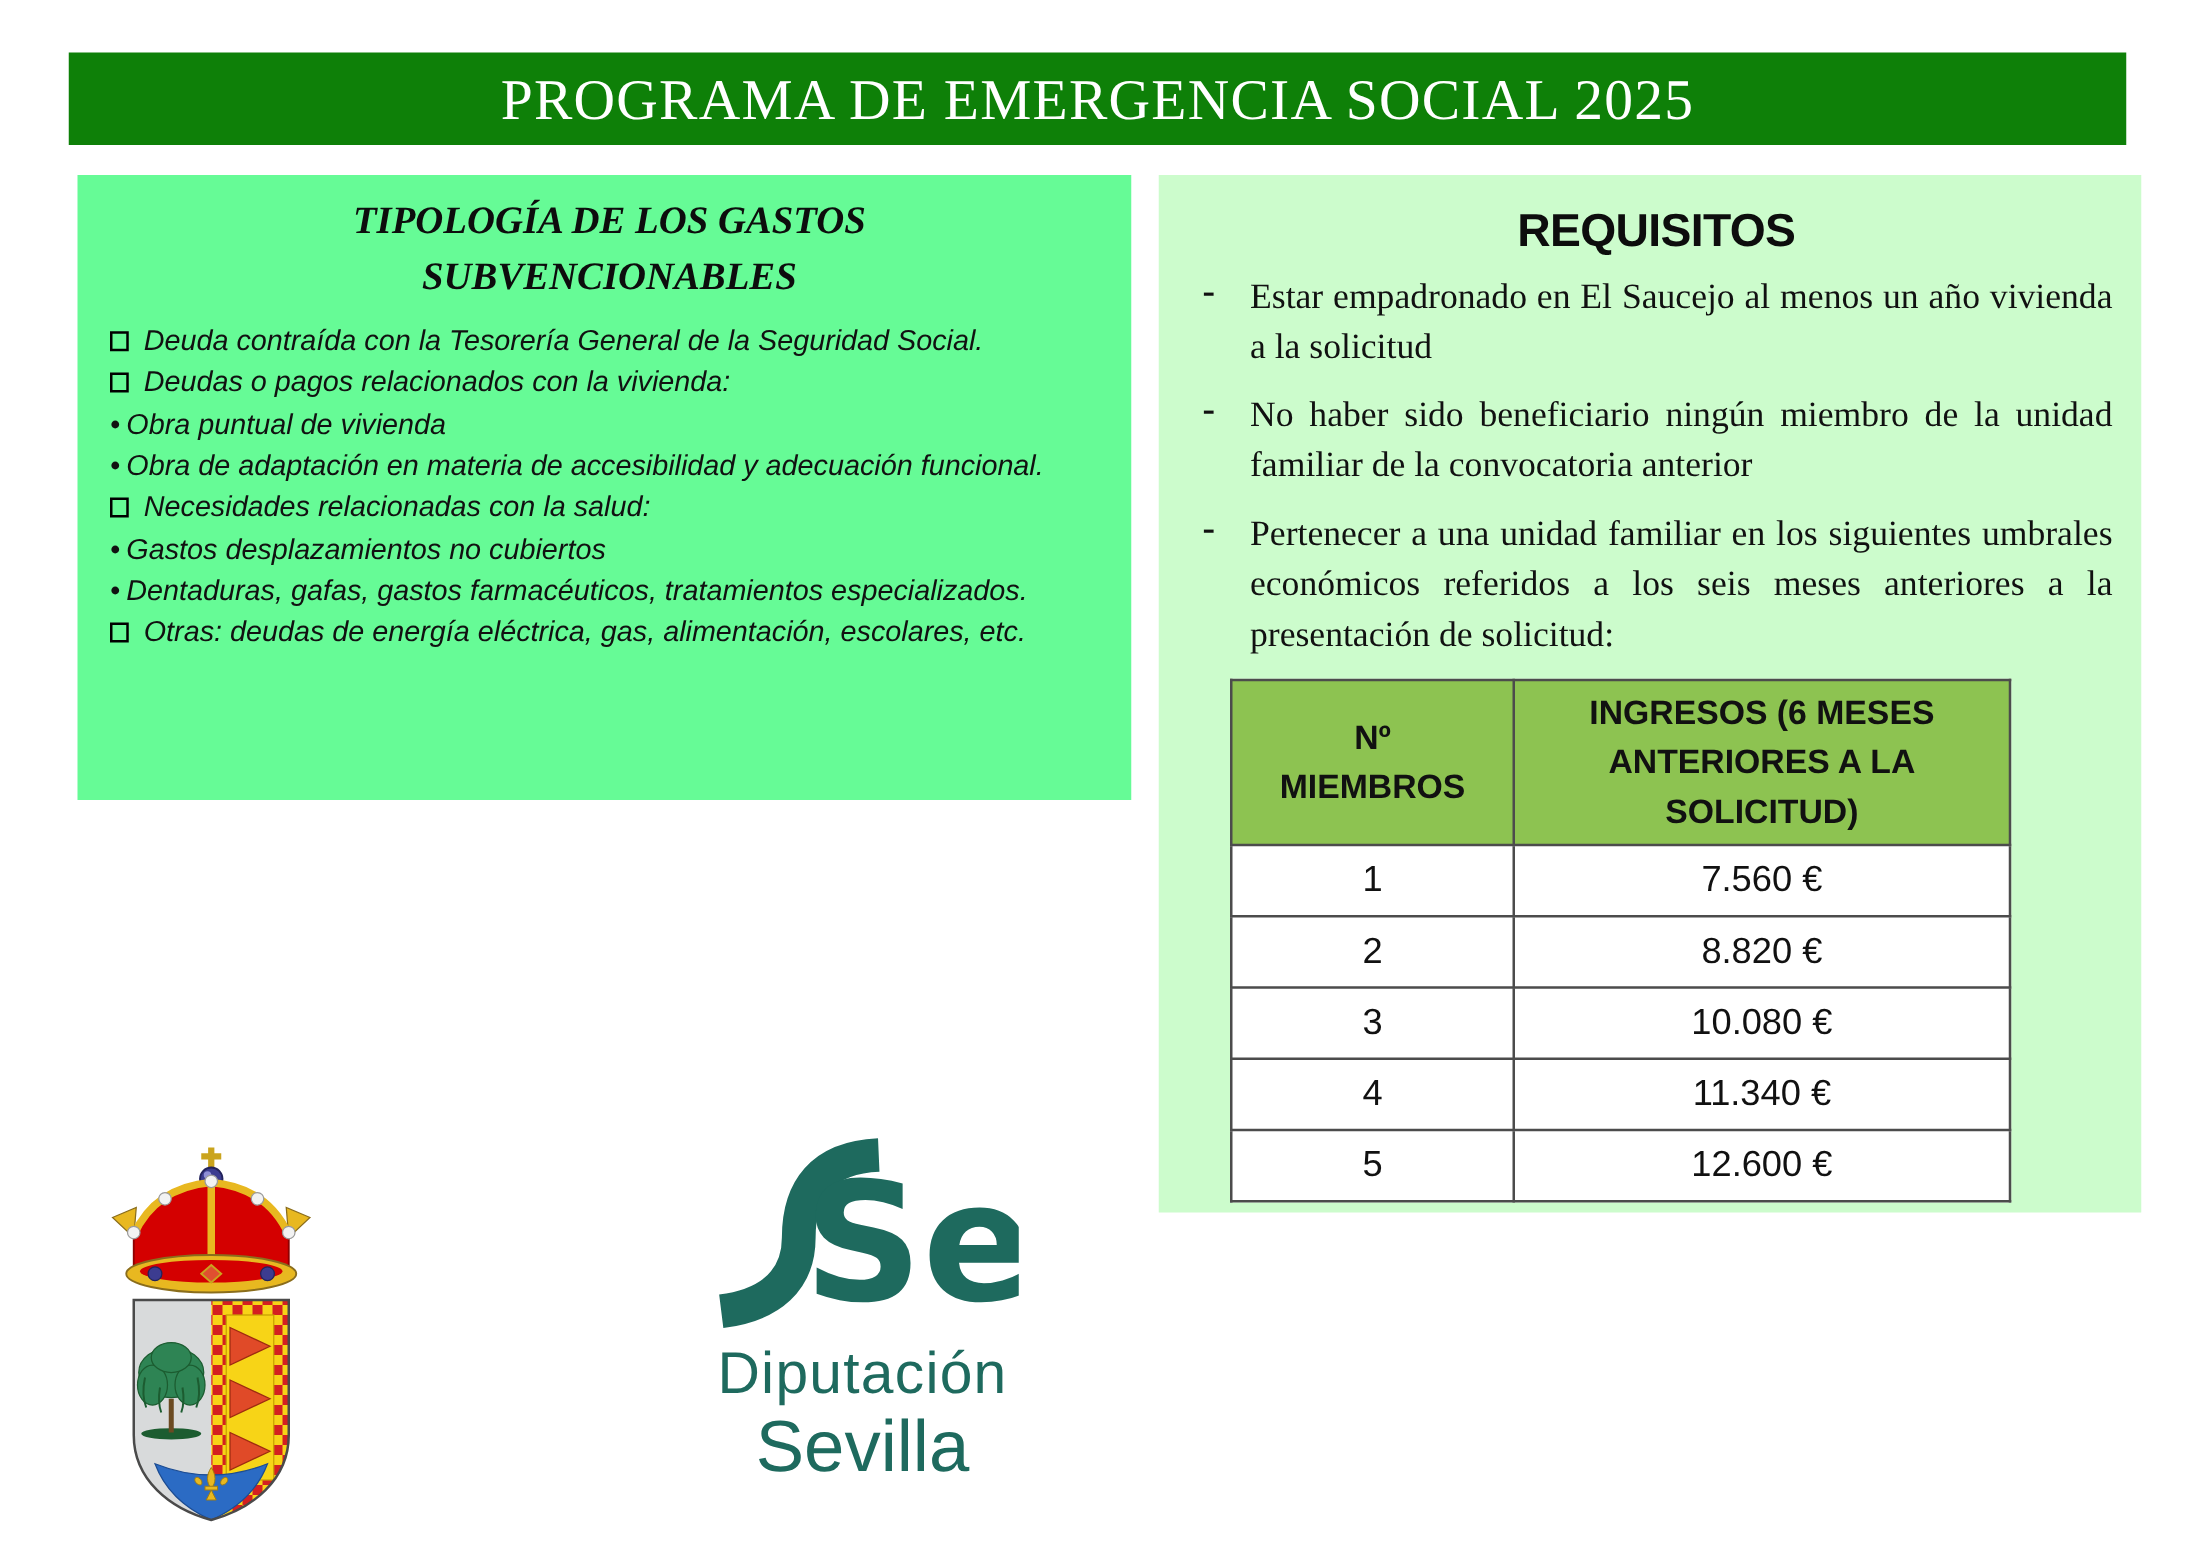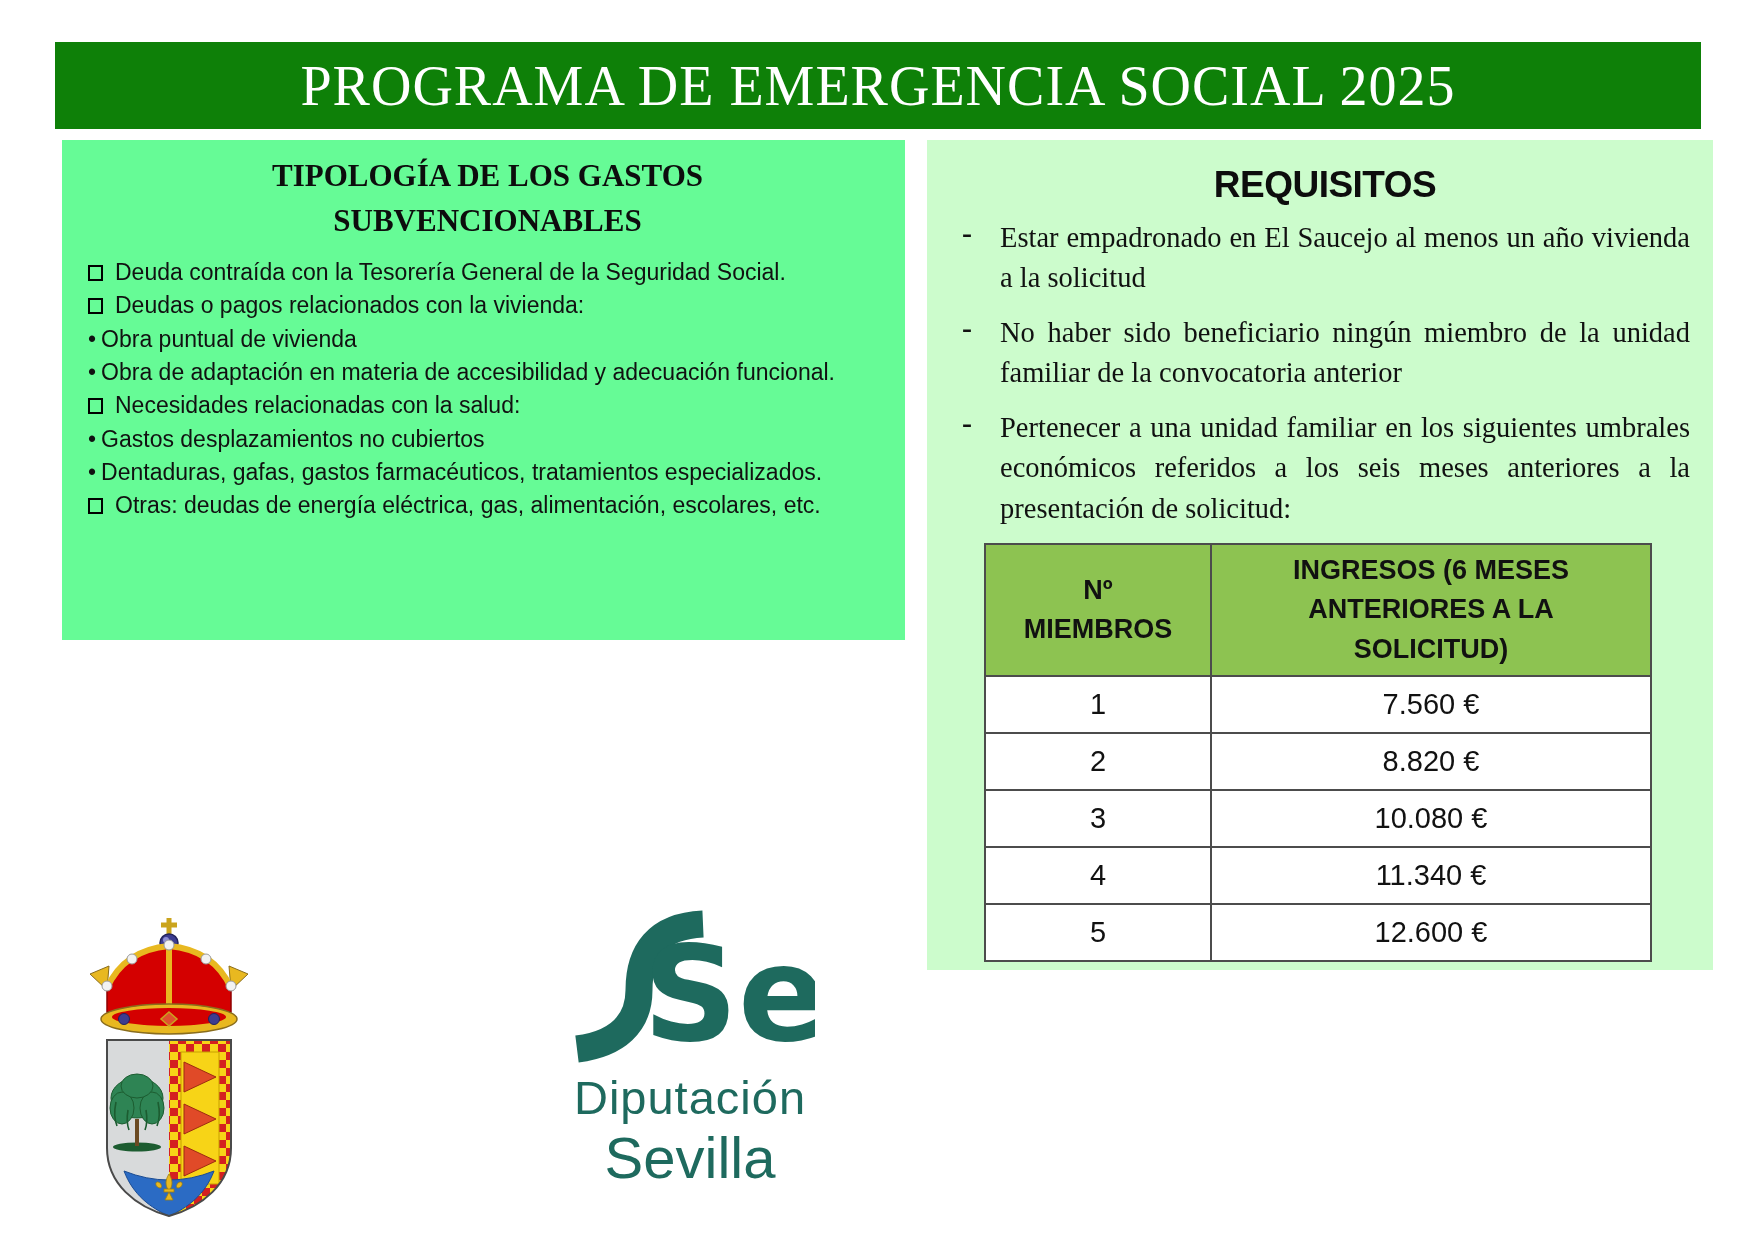--- a/index.html
+++ b/index.html
@@ -4,31 +4,31 @@
 <style>
   * { margin:0; padding:0; box-sizing:border-box; }
   html,body { background:#ffffff; }
   .page {
     position:relative; width:1755px; height:1241px; background:#ffffff;
     font-family:"Liberation Sans", sans-serif; overflow:hidden; color:#111;
   }
 
   
   .banner {
-    position:absolute; left:55px; top:42px; width:1646px; height:87px;
+    position:absolute; left:55px; top:42px; width:1646px; height:74px;
     background:#0e8008; color:#ffffff;
-    font-family:"Liberation Serif", serif; font-size:56px; letter-spacing:1px;
+    font-family:"Liberation Serif", serif; font-size:46px; letter-spacing:1px;
     display:flex; align-items:center; justify-content:center;
     white-space:nowrap;
   }
 
   
   .left-panel {
     position:absolute; left:62px; top:140px; width:843px; height:500px;
-    background:#66fb96; padding:14px 18px 0 26px;
+    background:#66fb96; padding:14px 18px 0 26px;font-style:italic;
   }
   .lp-title {
     text-align:center; font-family:"Liberation Serif", serif;
     font-weight:bold; font-size:31px; line-height:1.45; color:#0d0d0d;
   }
   .exp-list { list-style:none; margin-top:12px; font-size:23px; line-height:1.45; }
   .exp-item { padding-left:34px; text-indent:-34px; }
   .exp-item.bullet { padding-left:15px; text-indent:-15px; }
   .marker.checkbox {
     display:inline-block; width:15px; height:16px; border:2.5px solid #000;
@@ -61,21 +61,21 @@
   }
   .income-table th, .income-table td {
     border:2px solid #4c4c4c; text-align:center; vertical-align:middle;
     background:#ffffff;
   }
   .income-table th {
     background:#8dc351; font-size:27px; font-weight:bold;
     white-space:pre-line; line-height:1.45; padding:6px 8px;
   }
   th.col-members { width:226px; height:118px; }
-  th.col-income  { width:440px;text-align:center; }
+  th.col-income  { width:397px;text-align:center; }
   .income-table td { font-size:29px; height:57px; }
 
   
   .notice {
     position:absolute; left:100px; top:763px; width:660px;
     text-align:center; font-weight:bold; font-size:27px; line-height:1.38;
     color:#000;
   }
 
   

